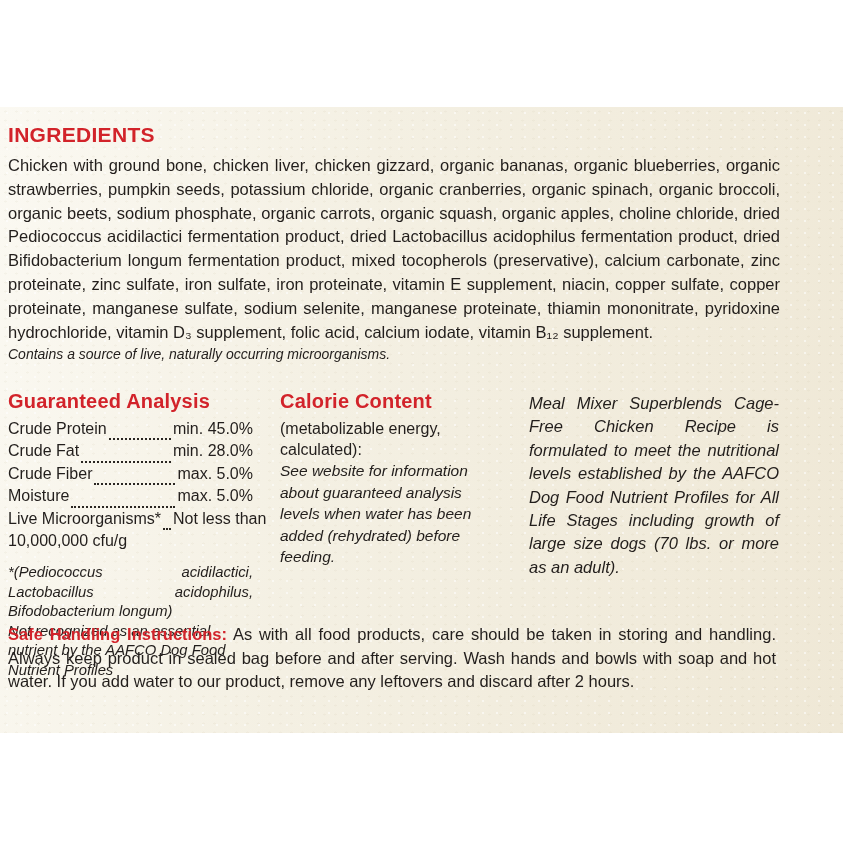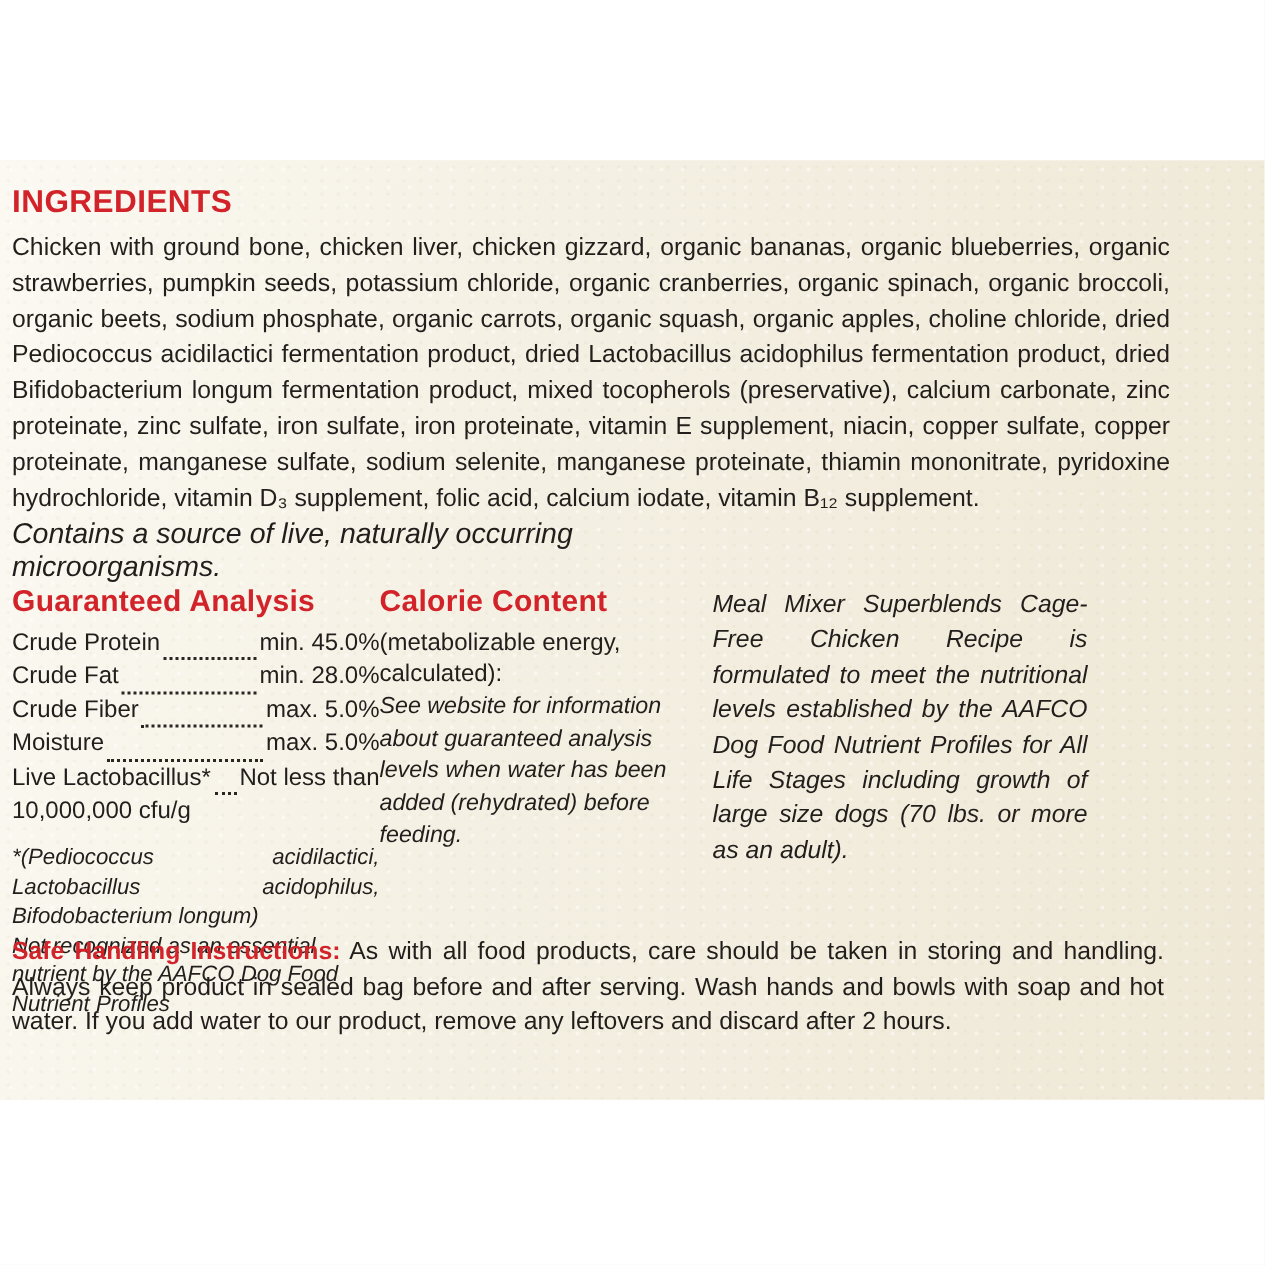--- a/index.html
+++ b/index.html
@@ -26,25 +26,25 @@
   .ingredients{position:absolute;left:8px;top:16px;width:772px;}
   .ingredients h1{
     font-size:21px;font-weight:bold;color:#d2232a;
     letter-spacing:0.3px;margin-bottom:7px;
   }
   .ingredients p{
     font-size:16.5px;line-height:23.8px;text-align:justify;
   }
   .micro-note{
     position:absolute;left:8px;top:239px;width:500px;
-    font-style:italic;font-size:19px;
+    font-style:italic;font-size:14px;
   }
   .columns{
     position:absolute;left:8px;top:283px;width:772px;
-    display:grid;grid-template-columns:245px 222px 250px;
+    display:grid;grid-template-columns:245px 222px 250px;column-gap:27px;
   }
   .col h2{
     font-size:20px;font-weight:bold;color:#d2232a;
     margin-bottom:5px;letter-spacing:0.2px;
   }
   .ga-rows{font-size:16px;line-height:22.4px;}
   .ga-row{display:flex;align-items:flex-end;white-space:nowrap;}
   .ga-label{flex:0 0 auto;}
   .leader{
     flex:1 1 auto;
@@ -104,21 +104,21 @@
             <span class="ga-label">Crude Fiber</span>
             <span class="leader"></span>
             <span class="ga-value">max. 5.0%</span>
           </div>
           <div class="ga-row">
             <span class="ga-label">Moisture</span>
             <span class="leader"></span>
             <span class="ga-value">max. 5.0%</span>
           </div>
           <div class="ga-row">
-            <span class="ga-label">Live Lactobacillus*</span>
+            <span class="ga-label">Live Microorganisms*</span>
             <span class="leader"></span>
             <span class="ga-value">Not less than</span>
           </div>
           <div class="ga-cont">10,000,000 cfu/g</div>
         </div>
         <p class="footnote species">*(Pediococcus acidilactici, Lactobacillus acidophilus, Bifodobacterium longum)</p>
         <p class="footnote">Not recognized as an essential nutrient by the AAFCO Dog Food Nutrient Profiles</p>
       </section>
 
       <section class="col cc">

